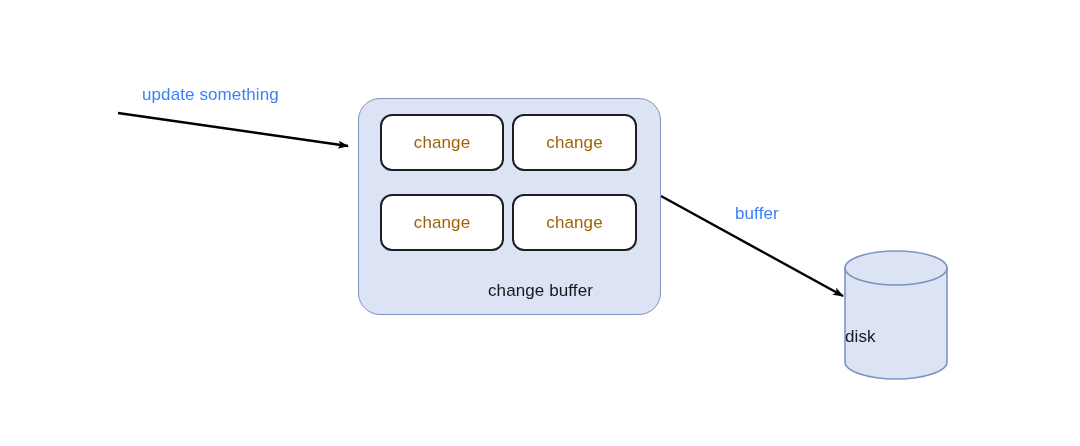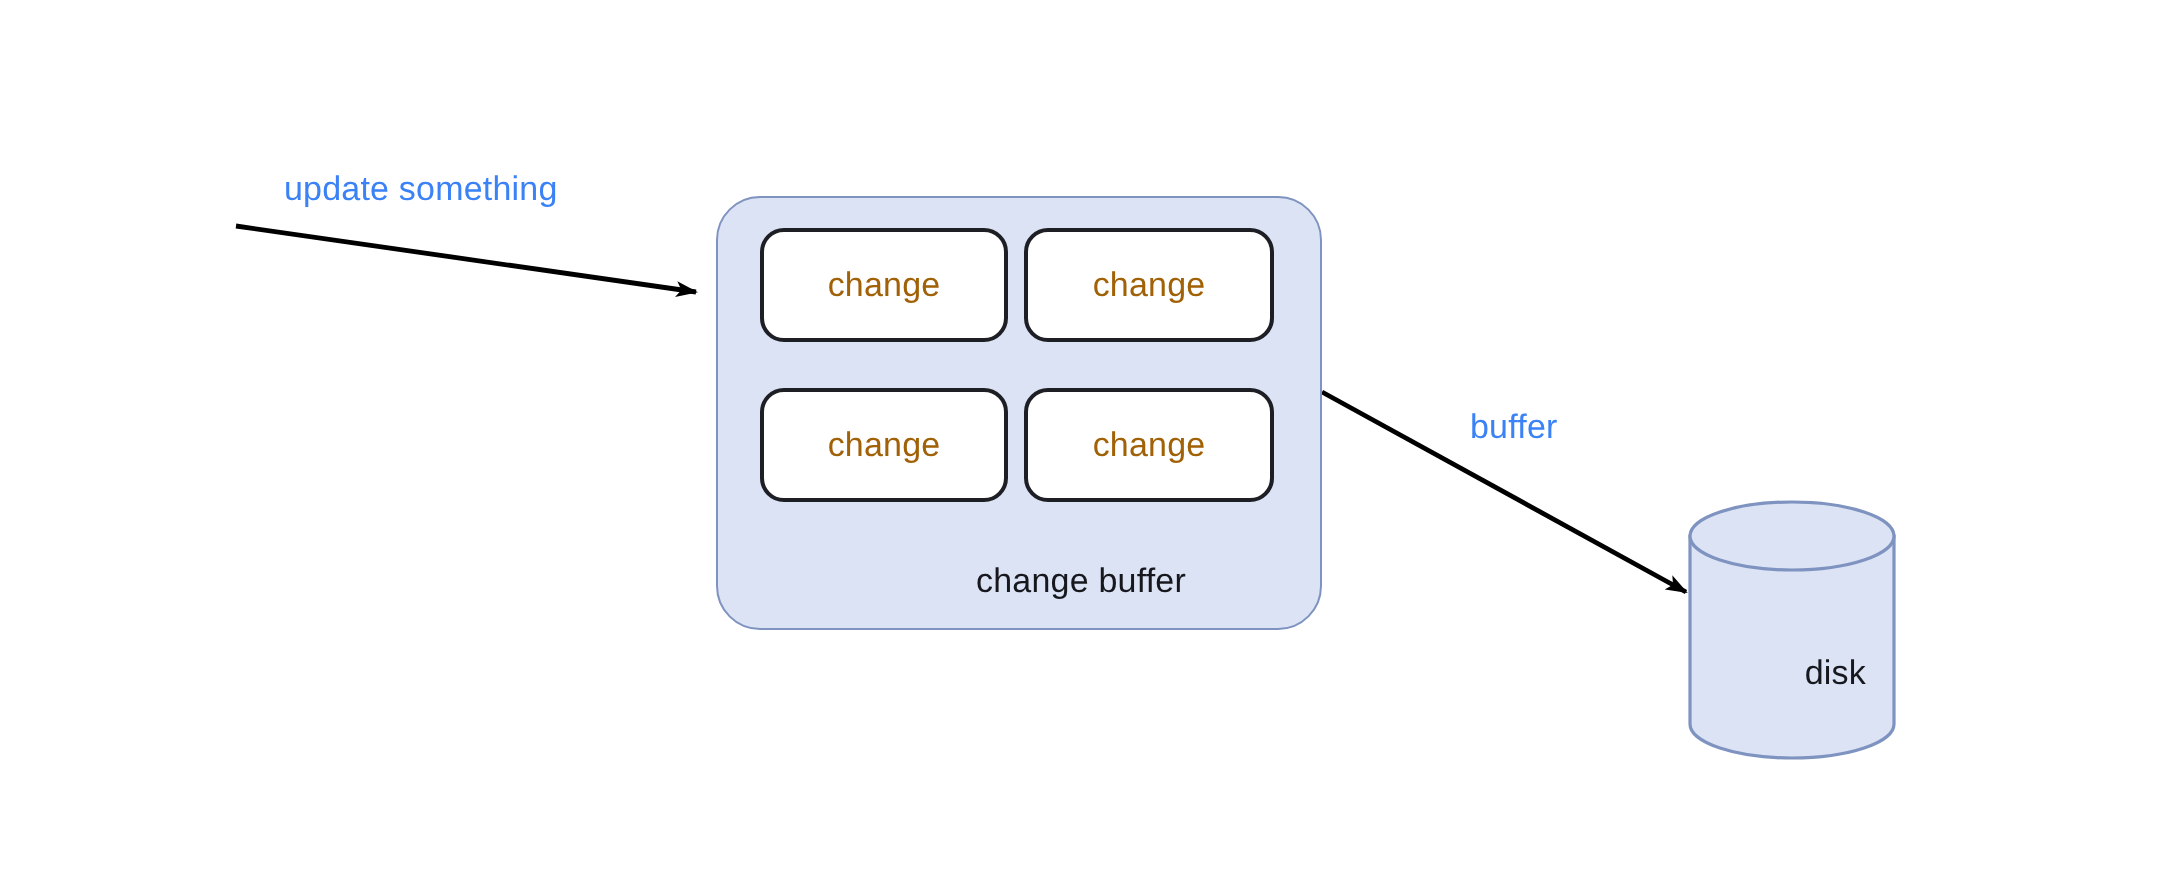--- a/index.html
+++ b/index.html
@@ -76,21 +76,21 @@
     white-space: nowrap;
     letter-spacing: 0.1px;
   }
   .label-update { left: 142px; top: 85px; }
   .label-merge  { left: 735px; top: 204px; }
   .disk-label {
     position: absolute;
     left: 845px;
     top: 327px;
     width: 88px;
-    text-align: right;
+    text-align: left;
     font-size: 17px;
     color: #16181d;
     letter-spacing: 0.1px;
   }
 </style>
 </head>
 <body>
 
 <div id="canvas">
 

